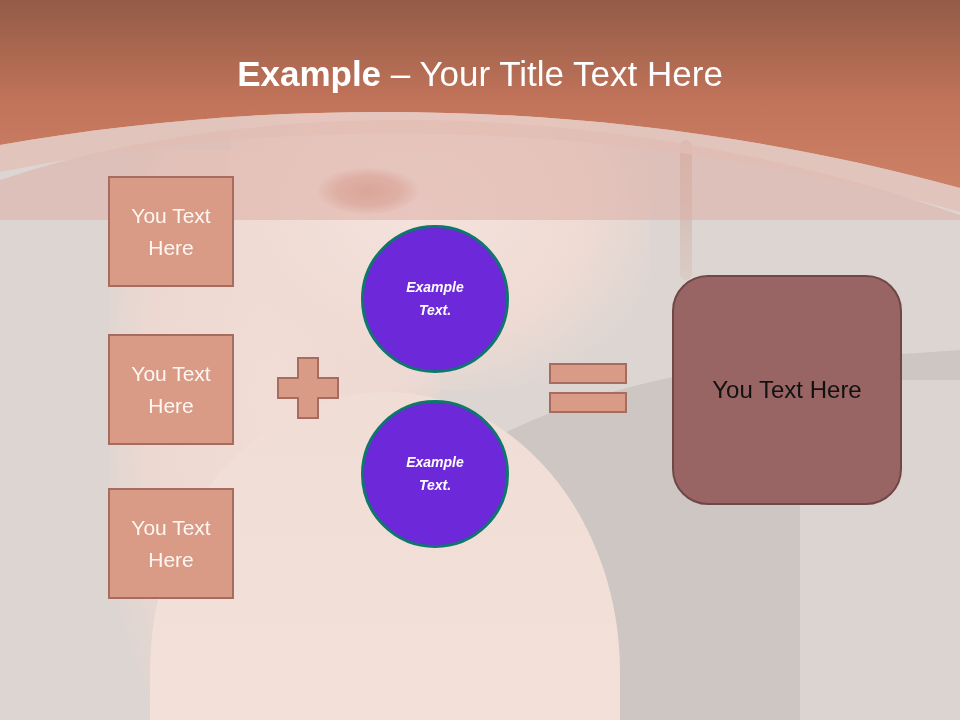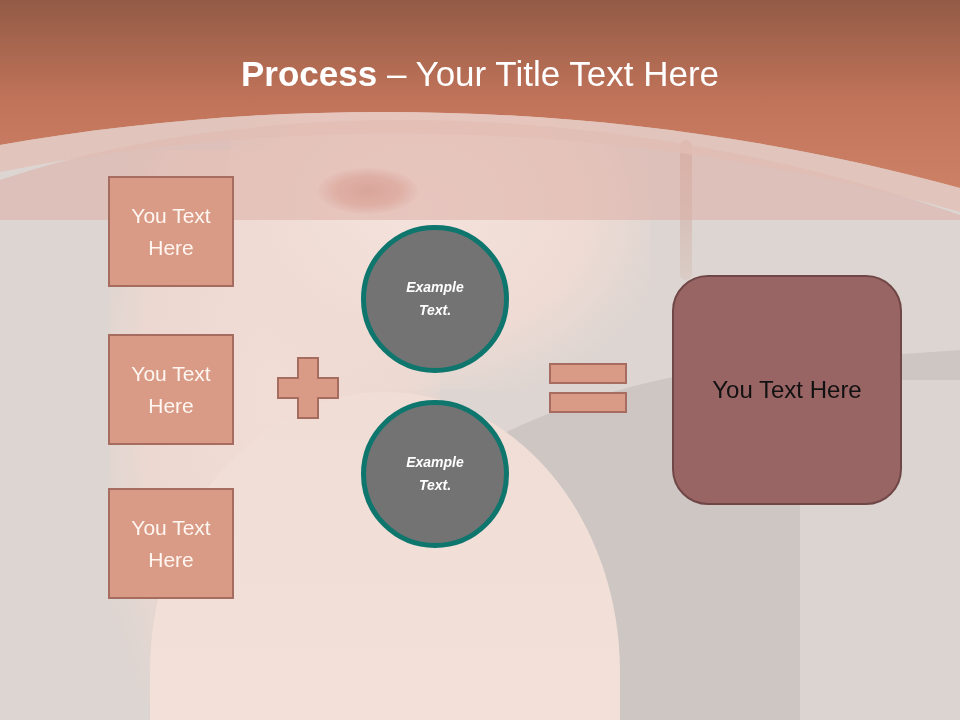--- a/index.html
+++ b/index.html
@@ -36,21 +36,21 @@
      background:#d99b85; border:2px solid #a66c5f; color:#fff6f2;
      display:flex; align-items:center; justify-content:center; text-align:center;
      font-size:21px; line-height:32px; }
   .left-box span { display:block; width:100px; }
 
   
   .plus { position:absolute; left:277px; top:357px; width:62px; height:62px; }
 
   
   .circle { position:absolute; left:361px; width:148px; height:148px; box-sizing:border-box;
-     border-radius:50%; background:#737373; border:5px solid #0f766e;
+     border-radius:50%; background:#6d28d9; border:3px solid #0f766e;
      display:flex; align-items:center; justify-content:center; text-align:center;
      color:#ffffff; font-style:italic; font-weight:bold; font-size:14px; line-height:23px; }
   .circle span { display:block; width:90px; }
 
   
   .eq-bar { position:absolute; left:549px; width:78px; height:21px; box-sizing:border-box;
      background:#d99b85; border:2px solid #a66c5f; }
 
   
   .result { position:absolute; left:672px; top:275px; width:230px; height:230px; box-sizing:border-box;
@@ -85,21 +85,21 @@
 
       <path d="M0,180 C250,95 620,95 960,215 L960,240 L0,240 Z" fill="rgba(220,175,165,0.55)"></path>
 
       <path d="M0,0 L960,0 L960,188 C640,100 300,92 0,145 Z" fill="url(#hg)"></path>
 
       <path d="M0,145 C300,92 640,100 960,188 L960,212 C640,120 300,112 0,172 Z" fill="rgba(226,190,180,0.75)"></path>
     </svg>
   </div>
 
   <div class="title">
-    <span class="strong">Process</span><span> – Your Title Text Here</span>
+    <span class="strong">Example</span><span> – Your Title Text Here</span>
   </div>
 
   <div class="left-box" style="top:176px;">
     <span>You Text Here</span>
   </div>
   <div class="left-box" style="top:334px;">
     <span>You Text Here</span>
   </div>
   <div class="left-box" style="top:488px;">
     <span>You Text Here</span>

